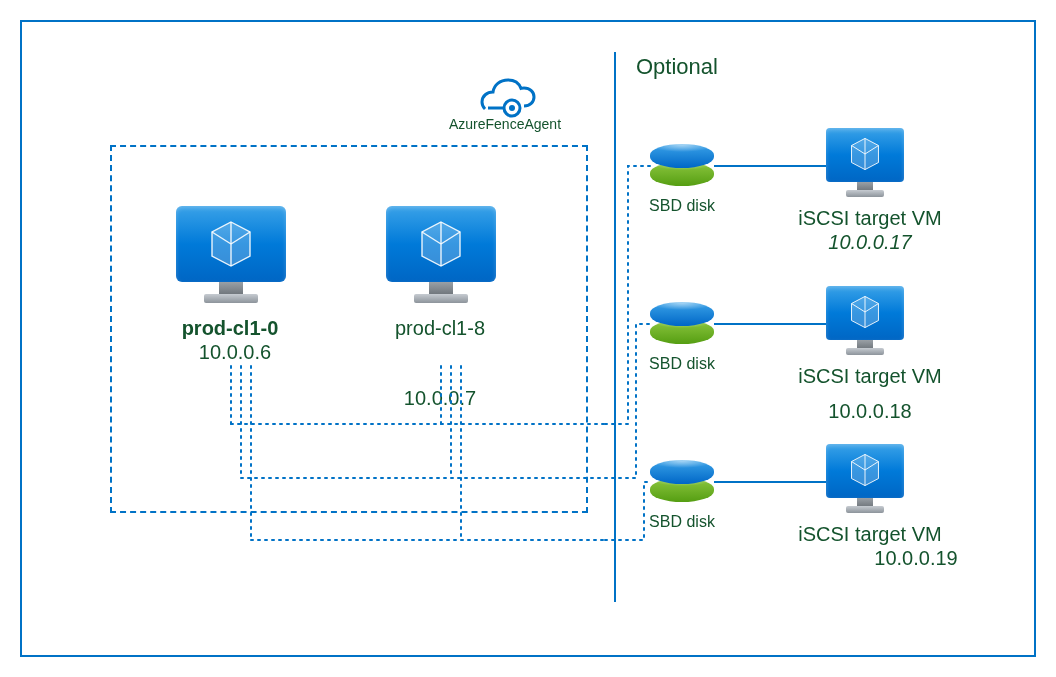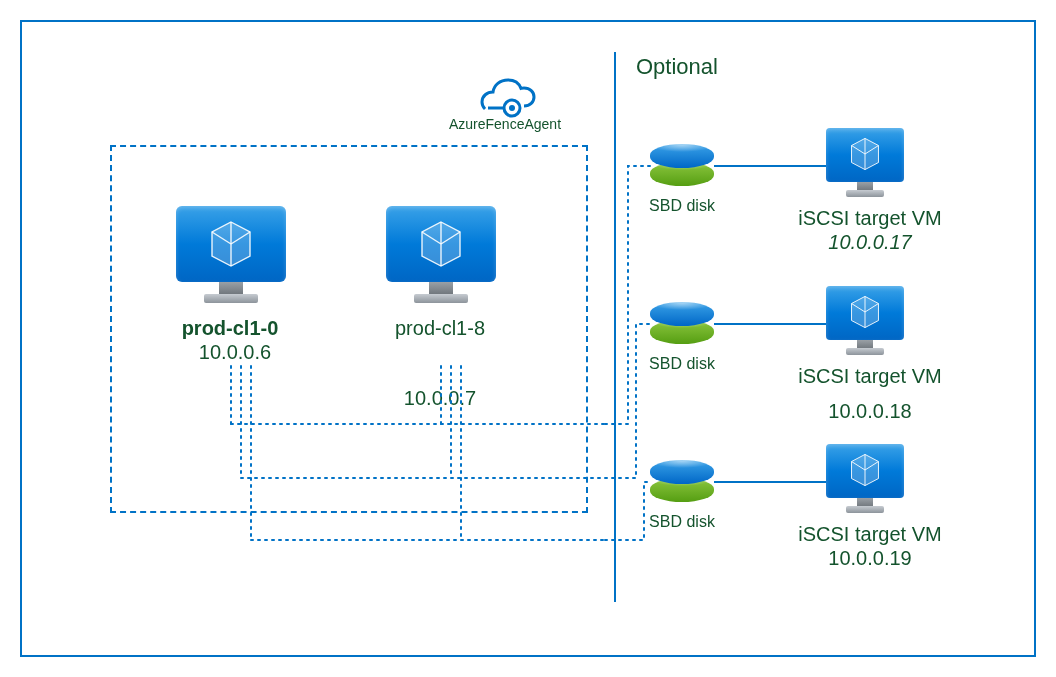--- a/index.html
+++ b/index.html
@@ -219,21 +219,21 @@
       <div class="base"></div>
     <svg class="cube" viewBox="0 0 42 48">
         <polygon points="21,2 40,12 40,36 21,46 2,36 2,12" fill="rgba(255,255,255,0.22)" stroke="rgba(255,255,255,0.9)" stroke-width="1.4"></polygon>
         <line x1="21" y1="2" x2="21" y2="24" stroke="rgba(255,255,255,0.9)" stroke-width="1.4"></line>
         <line x1="2" y1="12" x2="21" y2="24" stroke="rgba(255,255,255,0.9)" stroke-width="1.4"></line>
         <line x1="40" y1="12" x2="21" y2="24" stroke="rgba(255,255,255,0.9)" stroke-width="1.4"></line>
         <line x1="21" y1="24" x2="21" y2="46" stroke="rgba(255,255,255,0.9)" stroke-width="1.4"></line>
       </svg>
   </div>
   <div class="label" style="left:790px; top:522px; width:160px;">iSCSI target VM</div>
-  <div class="label" style="left:790px; top:546px; width:160px;text-align:center;">10.0.0.19</div>
+  <div class="label" style="left:836px; top:546px; width:160px;text-align:center;">10.0.0.19</div>
 
   <svg id="wires">
 
     <line class="solid-blue" x1="615" y1="52" x2="615" y2="602"></line>
 
     <line class="solid-blue" x1="714" y1="166" x2="826" y2="166"></line>
     <line class="solid-blue" x1="714" y1="324" x2="826" y2="324"></line>
     <line class="solid-blue" x1="714" y1="482" x2="826" y2="482"></line>
 
     <path class="dot-blue" d="M231 366 L231 424"></path>

